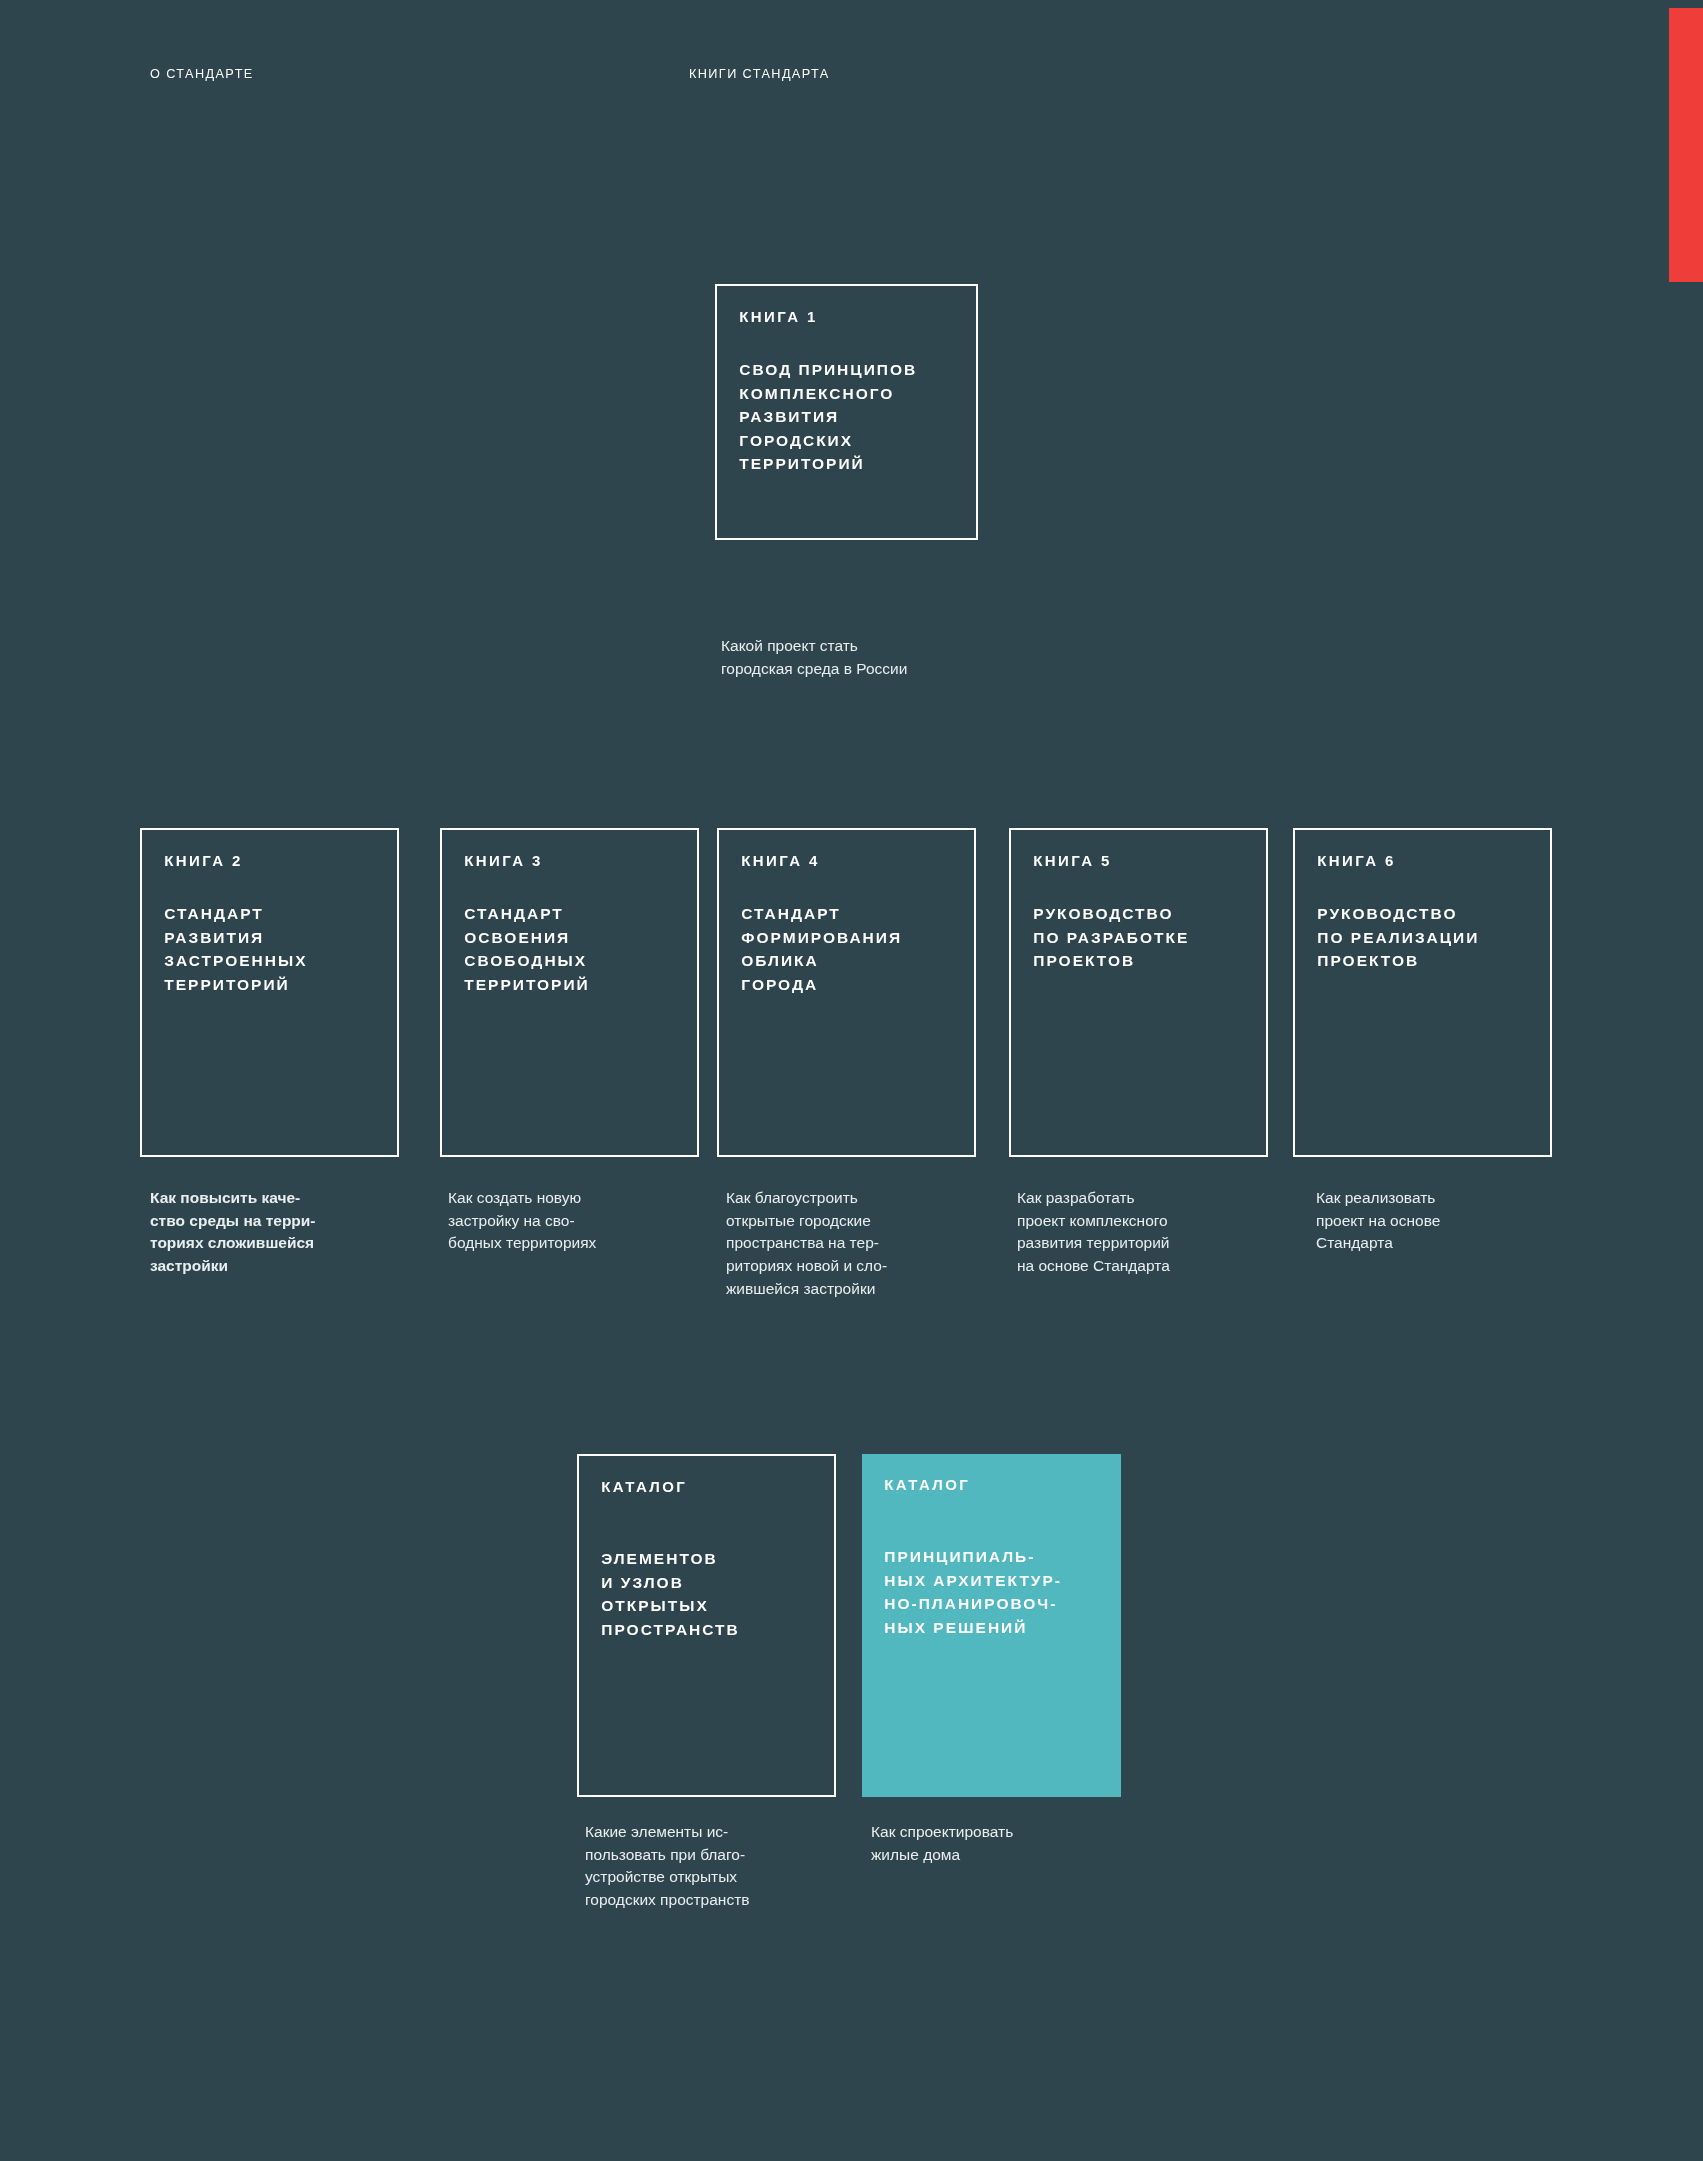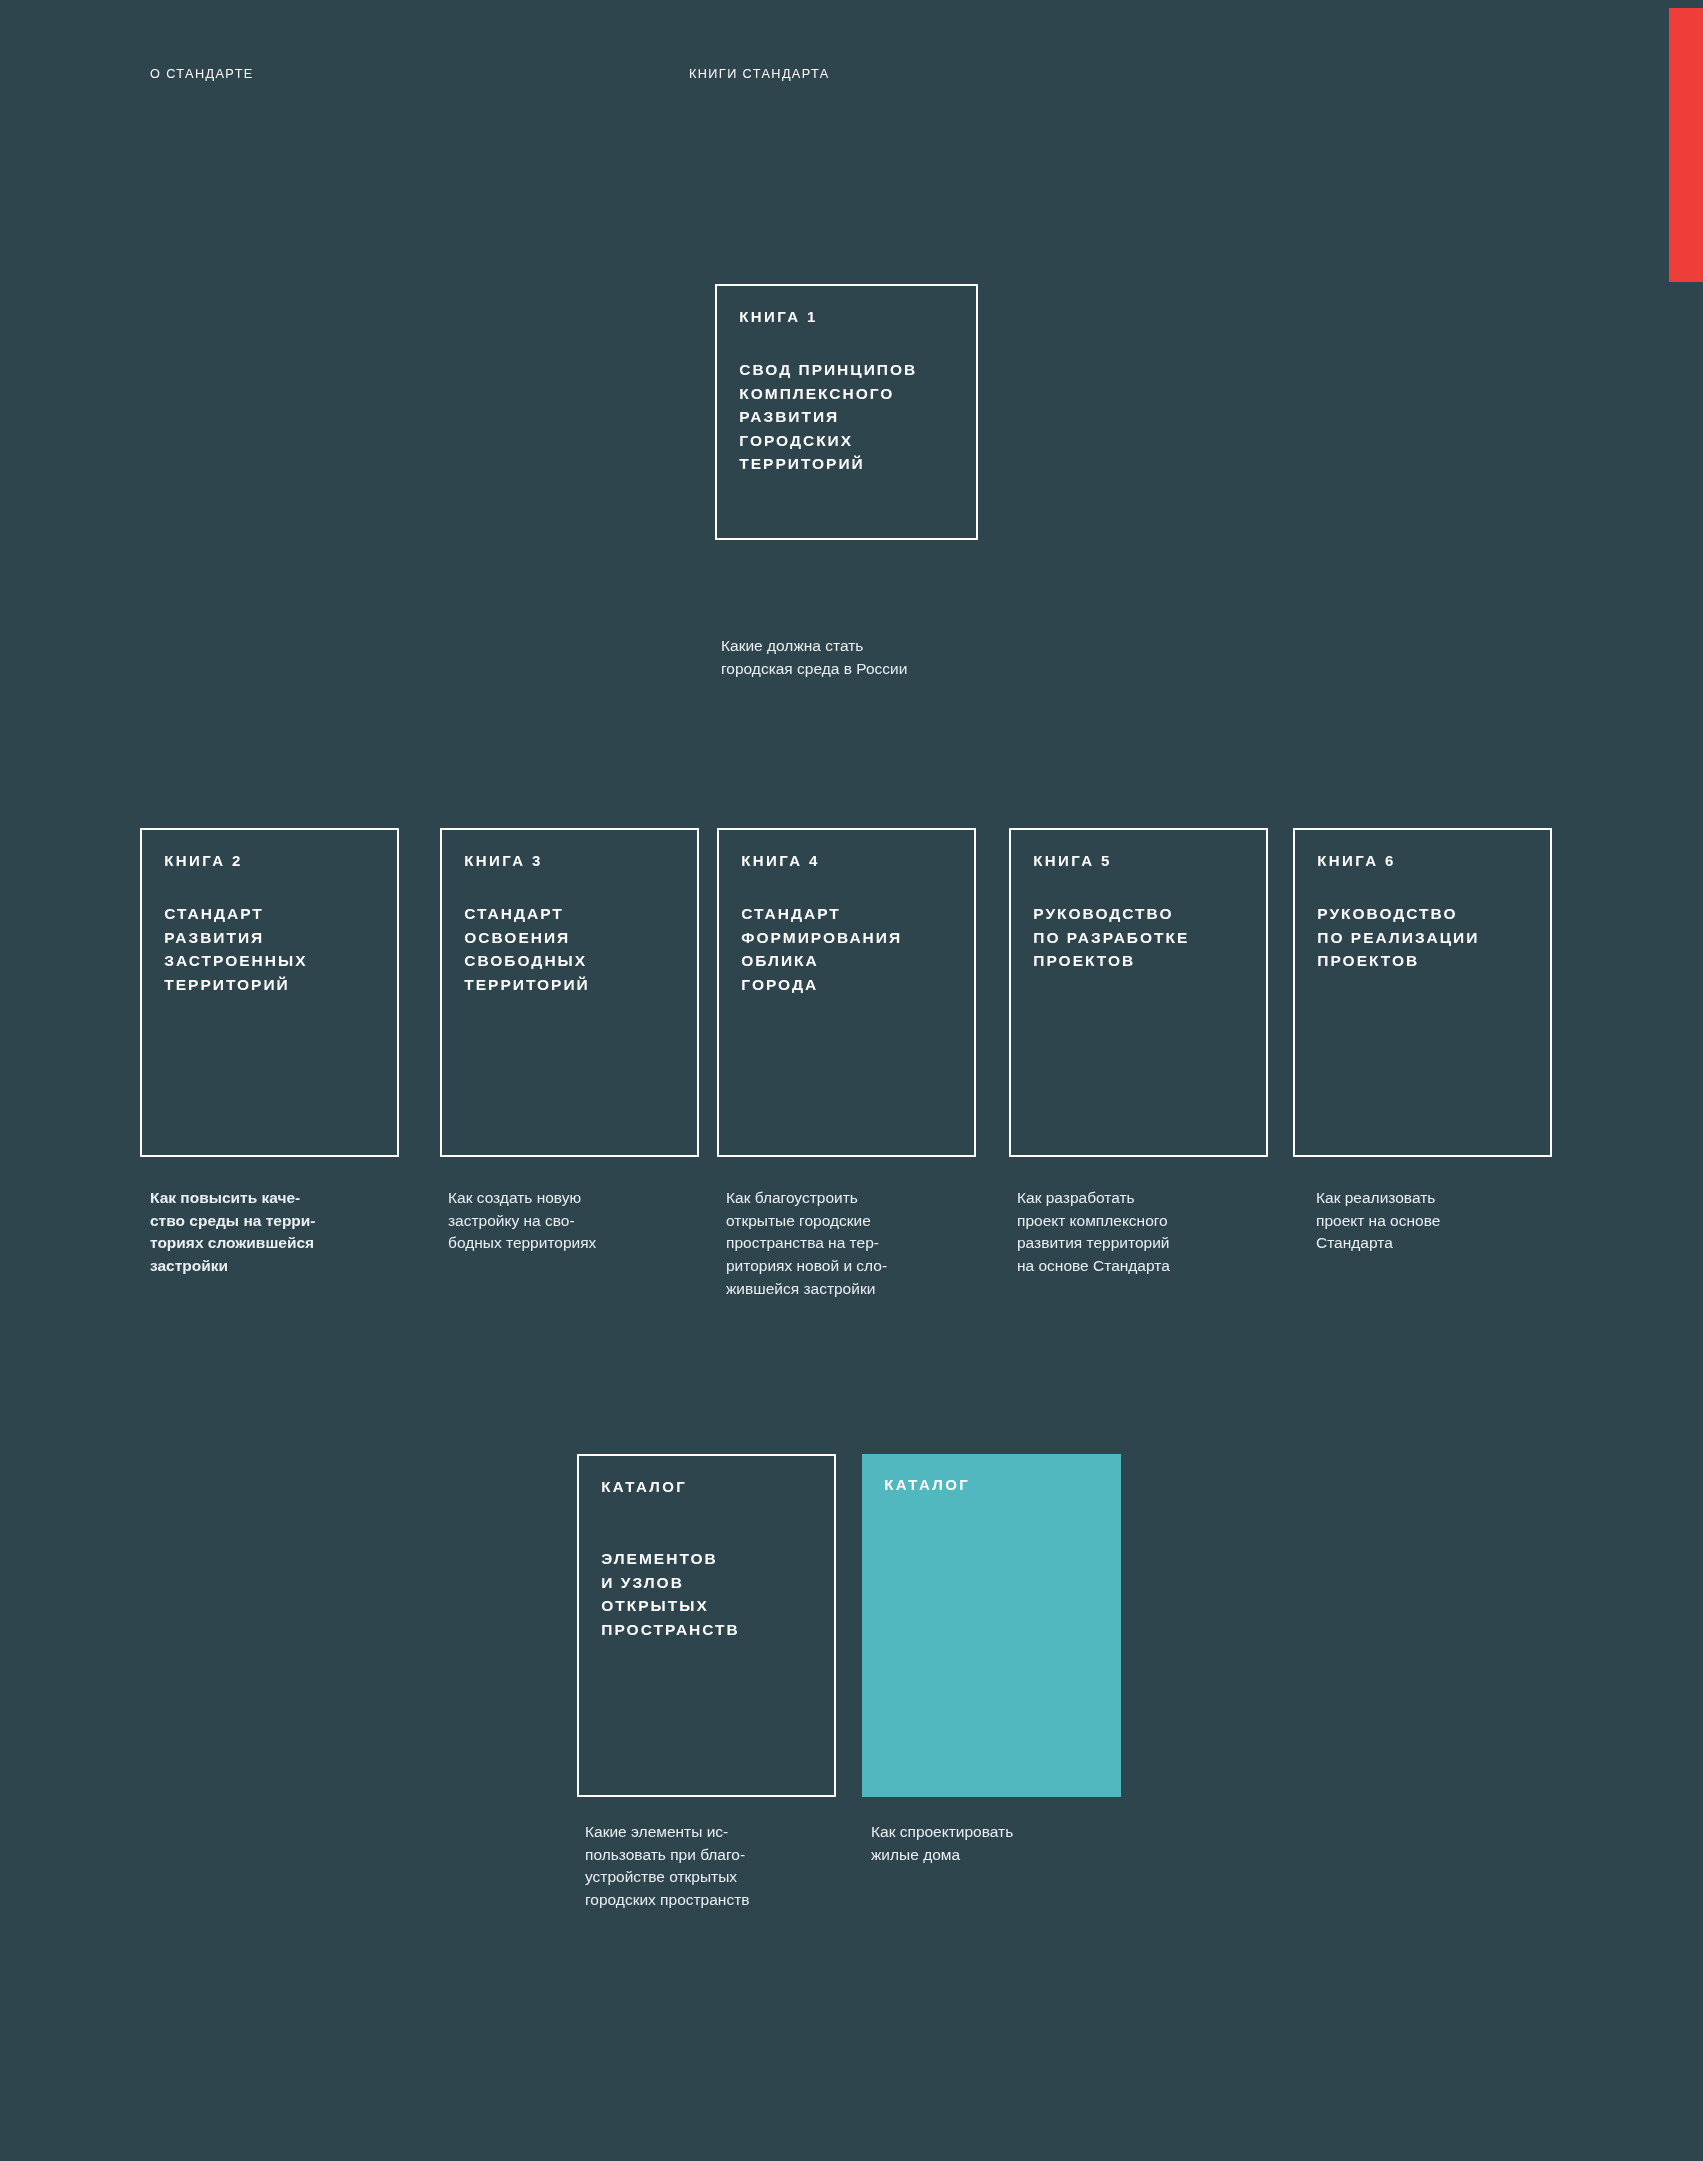--- a/index.html
+++ b/index.html
@@ -141,21 +141,21 @@
   </div>
 
   <div class="card" id="card-book-1">
     <span class="card-kicker">КНИГА 1</span>
     <span class="card-title">СВОД ПРИНЦИПОВ
 КОМПЛЕКСНОГО
 РАЗВИТИЯ
 ГОРОДСКИХ
 ТЕРРИТОРИЙ</span>
   </div>
-  <div class="caption" id="cap-book-1">Какие должна стать
+  <div class="caption" id="cap-book-1">Какой проект стать
 городская среда в России</div>
 
   <div class="card" id="card-book-2">
     <span class="card-kicker">КНИГА 2</span>
     <span class="card-title">СТАНДАРТ
 РАЗВИТИЯ
 ЗАСТРОЕННЫХ
 ТЕРРИТОРИЙ</span>
   </div>
   <div class="caption" id="cap-book-2">Как повысить каче-
@@ -215,18 +215,22 @@
 ОТКРЫТЫХ
 ПРОСТРАНСТВ</span>
   </div>
   <div class="caption" id="cap-cat-1">Какие элементы ис-
 пользовать при благо-
 устройстве открытых
 городских пространств</div>
 
   <div class="card filled" id="card-cat-2">
     <span class="card-kicker">КАТАЛОГ</span>
+    <span class="card-title">ПРИНЦИПИАЛЬ-
+НЫХ АРХИТЕКТУР-
+НО-ПЛАНИРОВОЧ-
+НЫХ РЕШЕНИЙ</span>
   </div>
   <div class="caption" id="cap-cat-2">Как спроектировать
 жилые дома</div>
 
 </div>
 
 
 </body></html>

